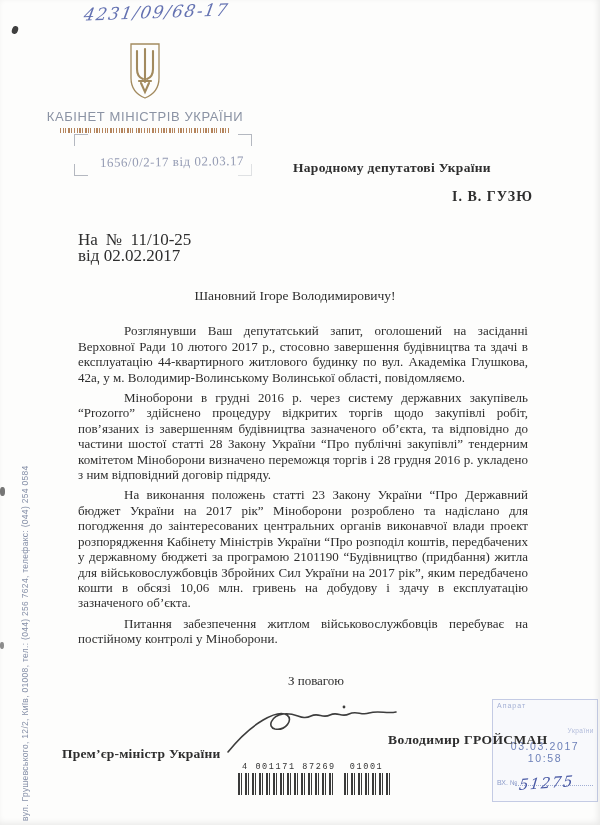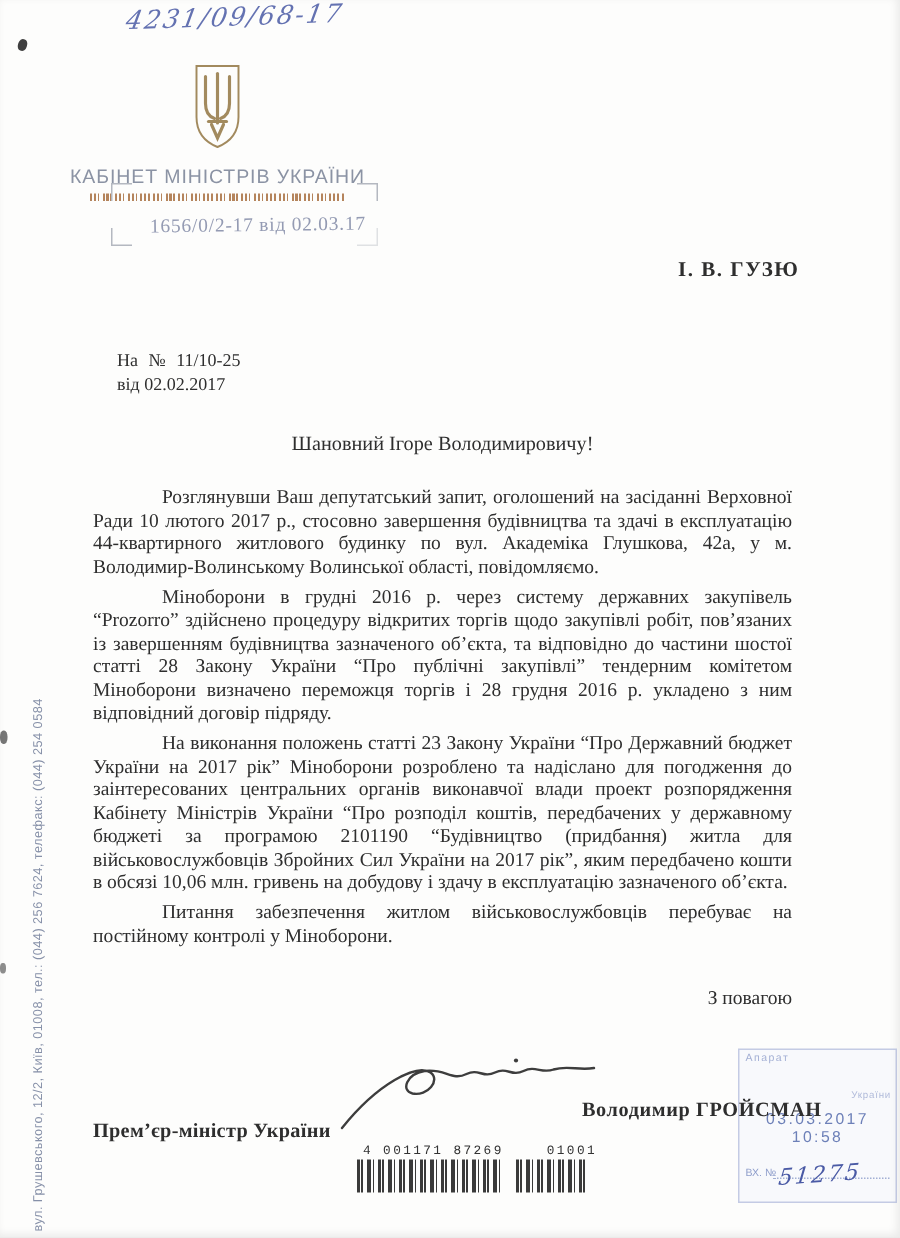--- a/index.html
+++ b/index.html
@@ -33,46 +33,46 @@
   .ornament{
     width:170px;height:5px;margin:4px auto 0;
     background:repeating-linear-gradient(90deg,
       var(--c-ornament_rust,#a86f40) 0 1.4px, transparent 1.4px 2.6px,
       var(--c-ornament_rust,#a86f40) 2.6px 4px, transparent 4px 5.2px,
       var(--c-ornament_rust,#a86f40) 5.2px 6.2px, transparent 6.2px 8.4px);
     opacity:.85;
   }
 
   
-  .reg-area{position:absolute;left:74px;top:122px;width:178px;height:42px;}
+  .reg-area{position:absolute;left:74px;top:134px;width:178px;height:42px;}
   .reg-area .c{position:absolute;width:13px;height:11px;border:0 solid #b4b8c0;}
   .reg-area .tl{left:0;top:0;border-left-width:1px;border-top-width:1px;}
   .reg-area .tr{right:0;top:0;border-right-width:1px;border-top-width:1px;}
   .reg-area .bl{left:0;bottom:0;border-left-width:1px;border-bottom-width:1px;}
   .reg-area .br{right:0;bottom:0;border-right-width:1px;border-bottom-width:1px;opacity:.4;}
   .reg-text{
     position:absolute;left:26px;top:20px;white-space:nowrap;
     font:13px "Liberation Serif",serif;color:var(--c-reg_stamp,#949bb3);
     letter-spacing:.5px;transform:rotate(-0.8deg);
   }
 
   
   .recipient{position:absolute;left:293px;top:160px;width:240px;}
   .recipient .r1{font-size:13.5px;font-weight:bold;letter-spacing:.3px;}
   .recipient .r2{margin-top:13px;text-align:right;font-size:14px;font-weight:bold;letter-spacing:1px;}
 
   
-  .reference{position:absolute;left:78px;top:232px;font-size:12px;line-height:16px;}
+  .reference{position:absolute;left:78px;top:232px;font-size:17px;line-height:16px;}
   .reference .ref1{word-spacing:4px;}
 
   
   .body-block{position:absolute;left:62px;top:288px;width:466px;font-size:13px;line-height:15.4px;}
   .salutation{text-align:center;margin:0 0 20px 0;font-size:13.5px;}
-  .body-block p{margin:0 0 5px 0;text-align:justify;text-indent:46px;}
-  .closing{margin-top:26px;text-indent:42px;text-align:right;}
+  .body-block p{margin:0 0 5px 16px;text-align:justify;text-indent:46px;}
+  .closing{margin-top:26px;text-indent:42px;text-align:center;}
 
   
   .signer-title{position:absolute;left:62px;top:733px;font-size:13.5px;font-weight:bold;letter-spacing:.2px;margin-top:13px;}
   .signature-svg{position:absolute;left:224px;top:704px;}
   .signer-name{position:absolute;left:388px;top:732px;font-size:13.5px;font-weight:bold;letter-spacing:.4px;z-index:3;}
 
   
   .in-stamp{
     position:absolute;left:492px;top:699px;width:104px;height:101px;
     border:1px solid rgba(110,130,190,.38);background:rgba(237,241,250,.25);z-index:2;
@@ -84,21 +84,21 @@
   .in-stamp .vh{position:absolute;left:4px;bottom:15px;font:7px "Liberation Sans",sans-serif;color:rgba(105,125,185,.75);}
   .in-stamp .vh-line{position:absolute;left:22px;right:4px;bottom:15px;border-bottom:1px dotted rgba(105,125,185,.6);}
   .in-stamp .vh-num{
     position:absolute;left:26px;bottom:9px;
     font:italic 15px "DejaVu Serif",serif;color:var(--c-ink_blue,#4a5aa5);
     transform:rotate(-4deg) skewX(-10deg);letter-spacing:1.5px;
   }
 
   
   .barcode{position:absolute;left:238px;top:762px;width:160px;}
-  .bc-nums{display:flex;gap:14px;justify-content:space-between;
+  .bc-nums{display:flex;gap:14px;justify-content:flex-start;
     font-family:"Liberation Mono",monospace;font-size:8.5px;letter-spacing:1.6px;color:#333;padding-left:4px;}
   .bc-bars{display:flex;gap:9px;margin-top:1px;}
   .bars{height:22px;background:repeating-linear-gradient(90deg,
     #3a3a3a 0 2px, transparent 2px 3px,
     #3a3a3a 3px 4px, transparent 4px 7px,
     #3a3a3a 7px 9.5px, transparent 9.5px 10.5px,
     #3a3a3a 10.5px 11.5px, transparent 11.5px 14px);}
   .bars.b1{width:97px;}
   .bars.b2{width:47px;}
 
@@ -136,20 +136,21 @@
 
   <div class="reg-area">
     <span class="c tl"></span>
     <span class="c tr"></span>
     <span class="c bl"></span>
     <span class="c br"></span>
     <span class="reg-text">1656/0/2-17 від 02.03.17</span>
   </div>
 
   <div class="recipient">
+    <div class="r1">Народному депутатові України</div>
     <div class="r2">І. В. ГУЗЮ</div>
   </div>
 
   <div class="reference">
     <div class="ref1">На  №  11/10-25</div>
     <div class="ref2">від 02.02.2017</div>
   </div>
 
   <div class="body-block">
     <div class="salutation">Шановний Ігоре Володимировичу!</div>

